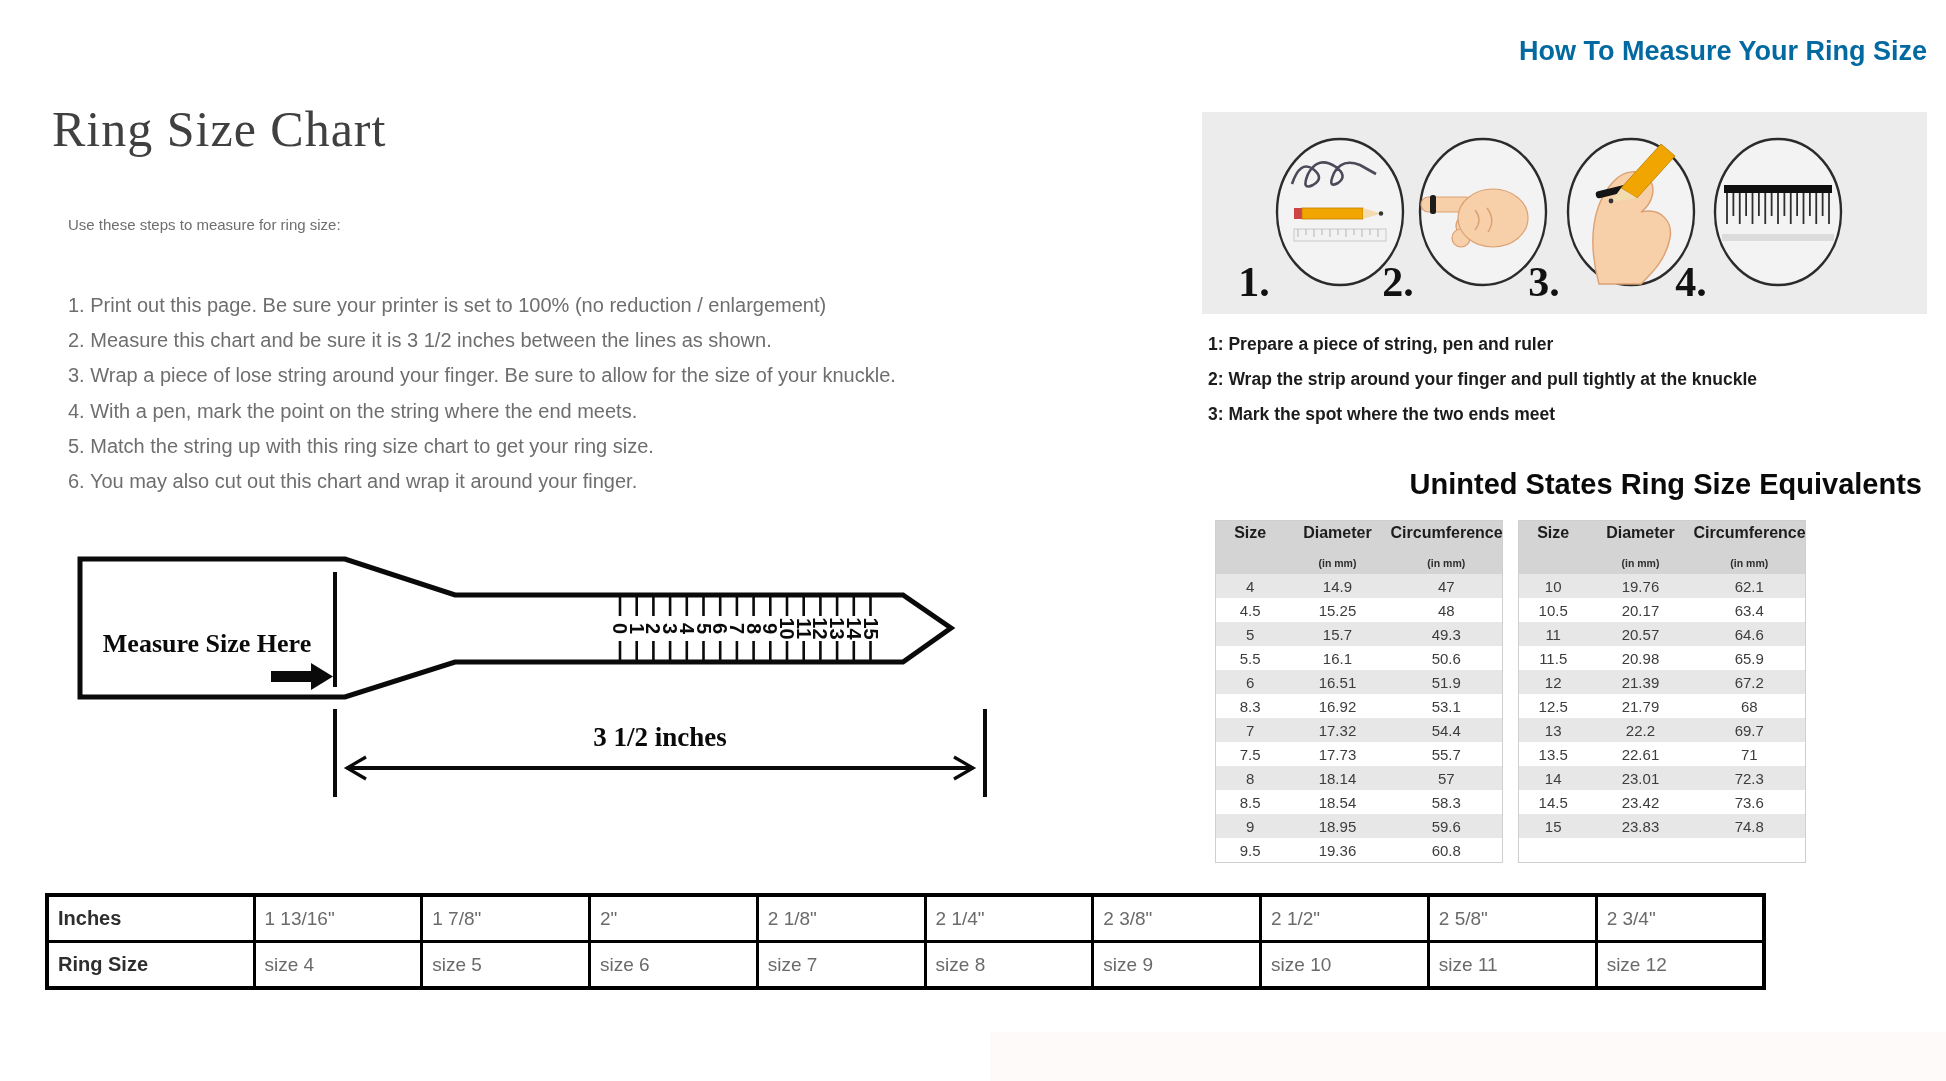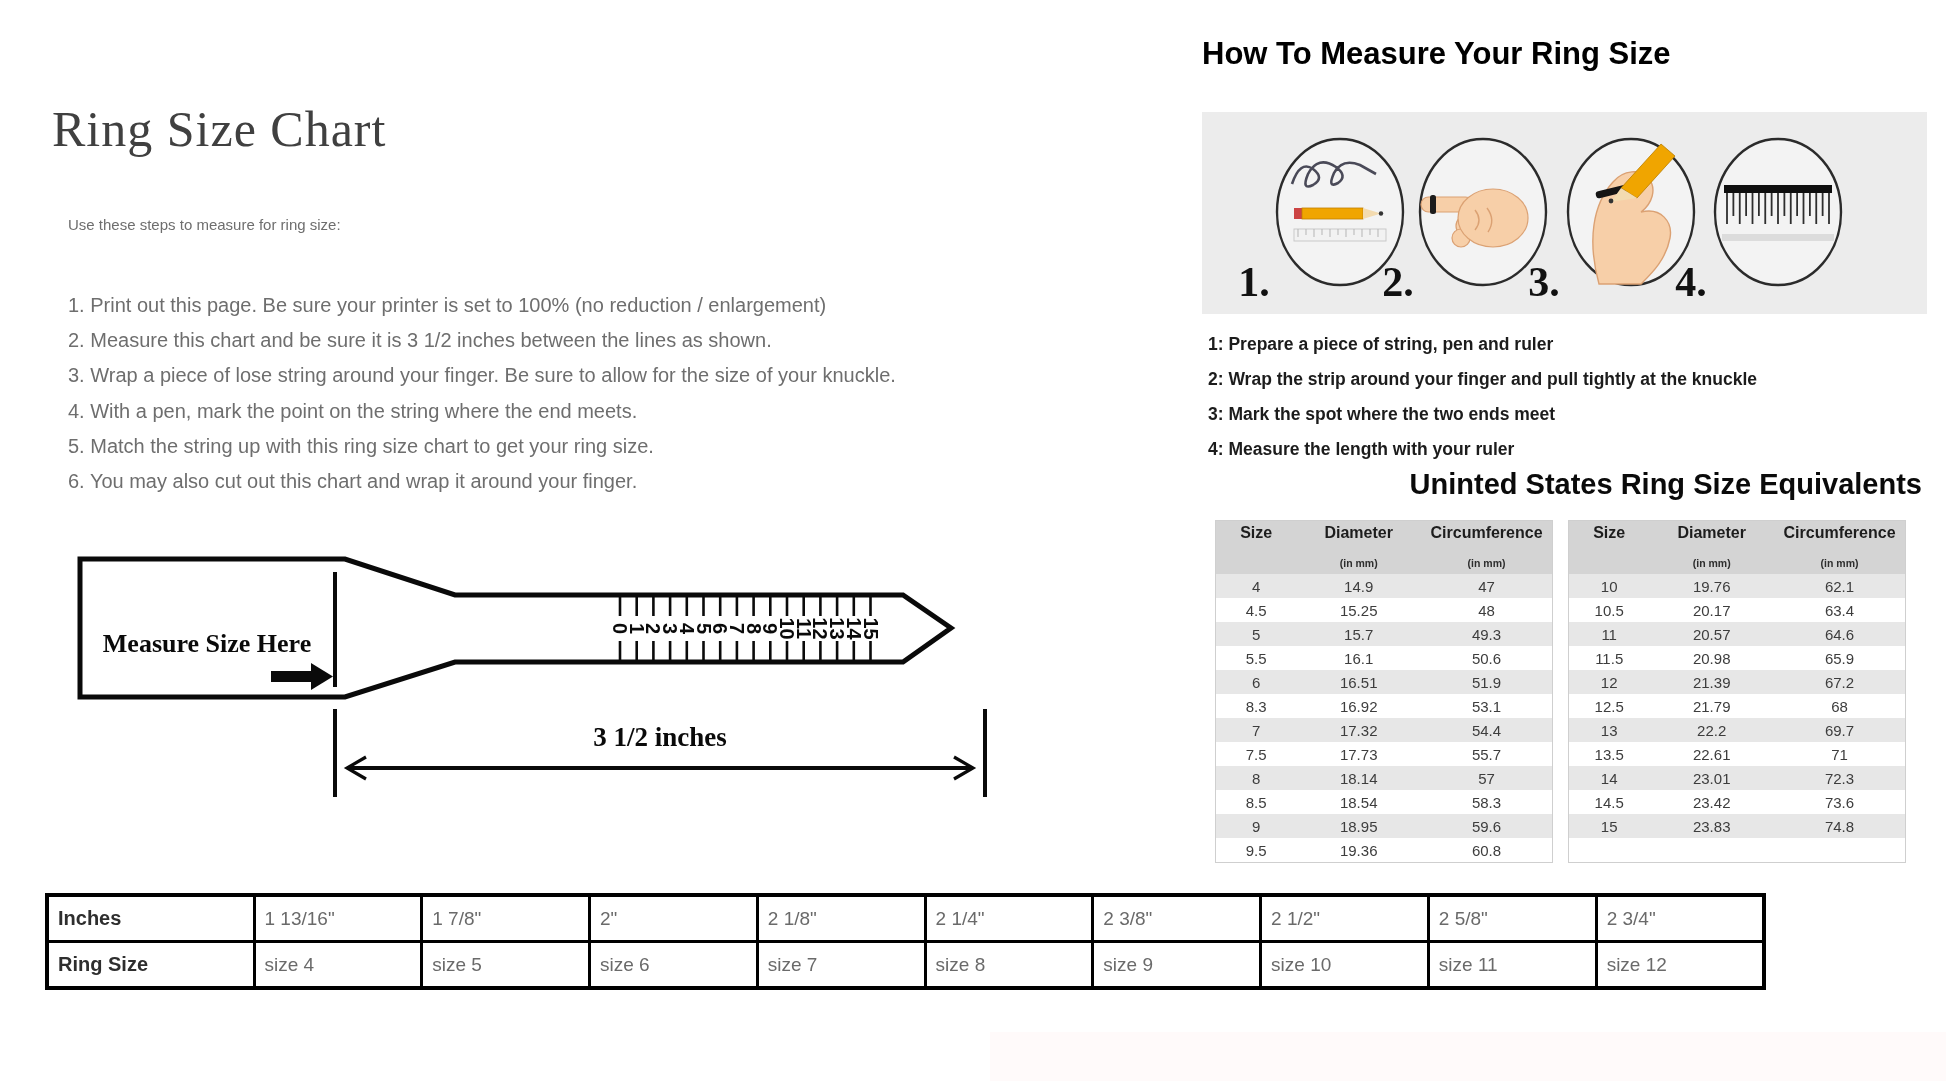--- a/index.html
+++ b/index.html
@@ -17,33 +17,33 @@
   .sizer-svg{position:absolute;left:75px;top:552px;}
   .sizer-outline{fill:#ffffff;stroke:#0a0a0a;stroke-width:5;}
   .sizer-line{stroke:#0a0a0a;stroke-width:4;}
   .thin-line{stroke:#0a0a0a;stroke-width:3.2;fill:none;}
   .sizer-label{font-family:"Liberation Serif",serif;font-weight:bold;font-size:26px;fill:#0a0a0a;}
   .measure-label{font-family:"Liberation Serif",serif;font-weight:bold;font-size:27px;fill:#0a0a0a;}
   .tick-line{stroke:#0a0a0a;stroke-width:2.6;}
   .tick-num{font-family:"Liberation Sans",sans-serif;font-weight:bold;font-size:20px;fill:#0a0a0a;}
 
   
-  .howto-title{position:absolute;left:1202px;top:36px;width:725px;text-align:left;
-               font-size:31px;font-weight:bold;color:#000000;}
+  .howto-title{position:absolute;left:1202px;top:36px;width:725px;text-align:right;
+               font-size:27px;font-weight:bold;color:#0369a1;}
   .howto-panel{position:absolute;left:1202px;top:112px;width:725px;height:202px;background:#ececec;}
   .circle-outline{fill:#f3f3f3;stroke:#2b2b2b;stroke-width:2.4;}
   .step-num{font-family:"Liberation Serif",serif;font-weight:bold;font-size:42px;fill:#111111;}
   .howto-steps{position:absolute;left:1208px;top:327px;font-size:17.5px;font-weight:bold;
                color:#1c1c1c;line-height:35px;}
   .equiv-title{position:absolute;left:1202px;top:468px;width:720px;text-align:right;
                font-size:29px;font-weight:bold;color:#0a0a0a;}
 
   
   .us-tables{position:absolute;left:1215px;top:520px;width:692px;display:flex;gap:15px;}
-  .us-table{border-collapse:collapse;width:338px;table-layout:fixed;border:1px solid #cfcfcf;}
+  .us-table{border-collapse:collapse;width:288px;table-layout:fixed;border:1px solid #cfcfcf;}
   .us-table th{background:#d4d4d4;vertical-align:top;padding:4px 0 3px;font-size:16px;color:#1d1d1d;line-height:15px;}
   .us-table th .unit{display:block;font-size:10.5px;color:#2e2e2e;margin-top:16px;}
   .us-table td{height:24px;text-align:center;font-size:15px;color:#3d3d3d;padding:0;}
   .us-table tbody tr:nth-child(odd){background:#e7e7e7;}
   .us-table tbody tr:nth-child(even){background:#ffffff;}
   .col-size{width:24%;} .col-dia{width:37%;} .col-cir{width:39%;}
 
   
   .cmp-table{position:absolute;left:45px;top:893px;border-collapse:collapse;border:4px solid #000;
              table-layout:fixed;width:1721px;}
@@ -218,21 +218,20 @@
           </g>
         <rect x="-56" y="22" width="112" height="7" fill="#dcdcdc"></rect>
       </g>
     </svg>
   </div>
 
   <div class="howto-steps">
     <div>1: Prepare a piece of string, pen and ruler</div>
     <div>2: Wrap the strip around your finger and pull tightly at the knuckle</div>
     <div>3: Mark the spot where the two ends meet</div>
-    <div>4: Measure the length with your ruler</div>
   </div>
 
   <div class="equiv-title">Uninted States Ring Size Equivalents</div>
 
   <div class="us-tables">
     <table class="us-table">
       <colgroup>
           <col class="col-size">
           <col class="col-dia">
           <col class="col-cir">

